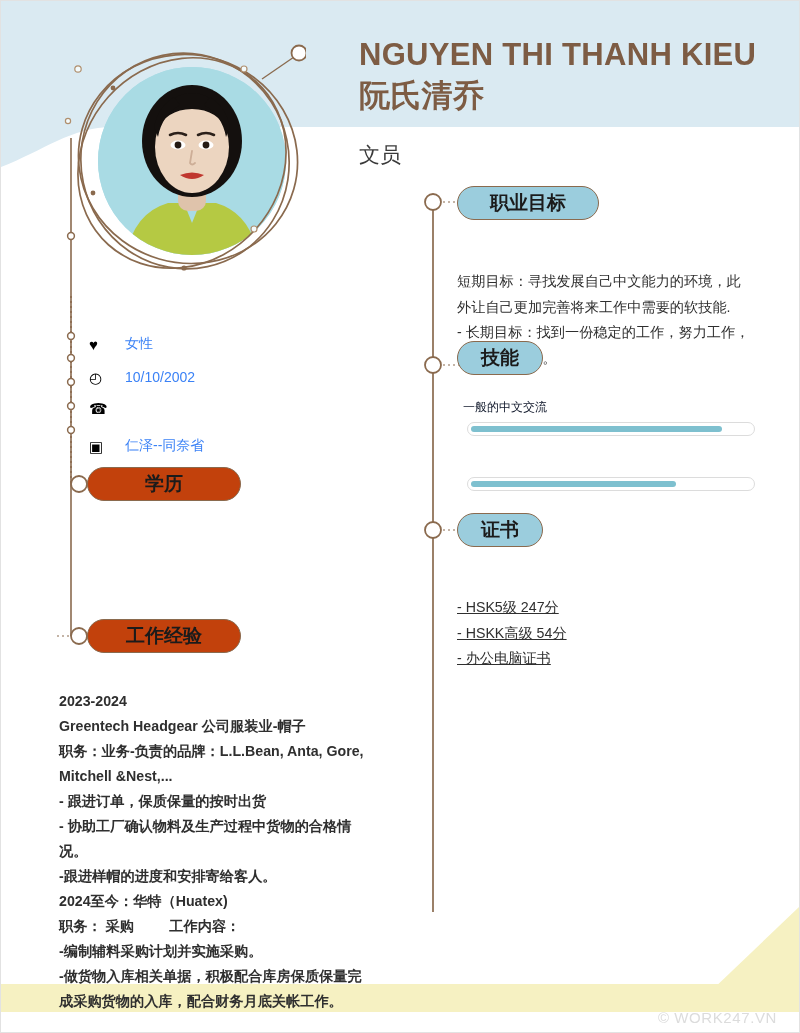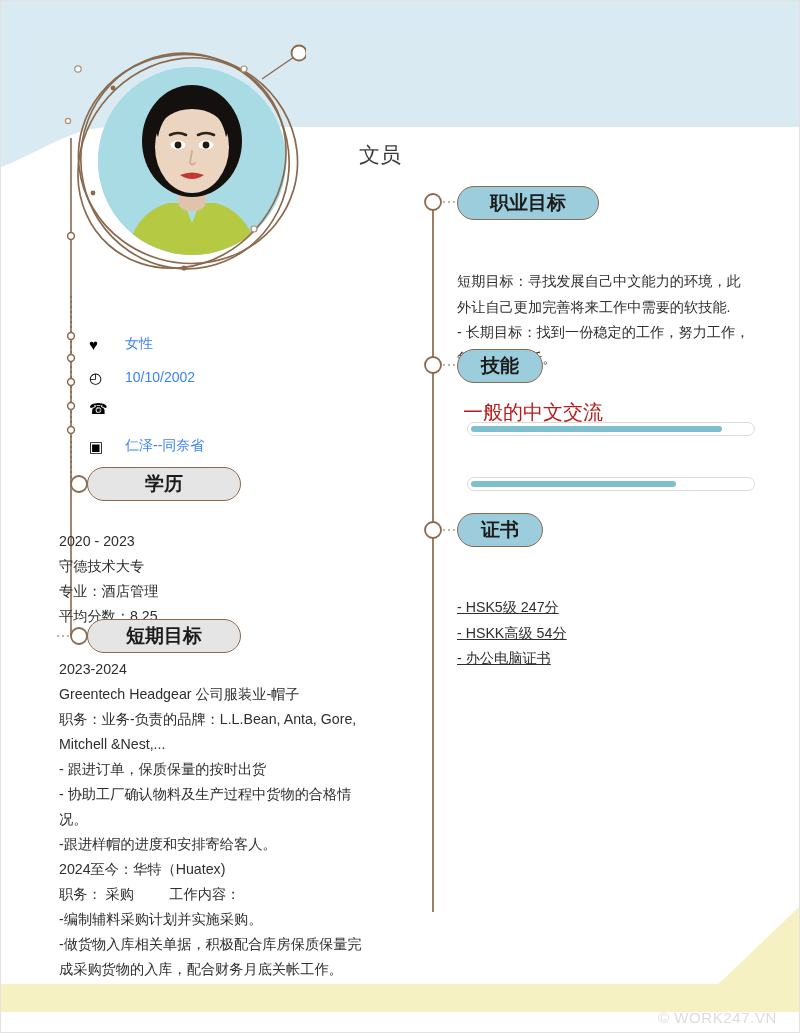--- a/index.html
+++ b/index.html
@@ -76,21 +76,21 @@
     height: 34px;
     border: 1.6px solid #8a6a4e;
     border-radius: 19px;
     font-size: 19px;
     font-weight: bold;
     color: #1b1b1b;
     box-sizing: border-box;
     z-index: 5;
     text-align: center;
   }
-  .pill.yellow { background: #e5e5e5; }
+  .pill.yellow { background: #c2410c; }
   .pill.blue   { background: #9bcddd; }
 
   
   .contact-row {
     position: absolute;
     display: flex;
     align-items: center;
     font-size: 14px;
     color: #333;
     z-index: 5;
@@ -113,22 +113,22 @@
     line-height: 25px;
     color: #2f2f2f;
     z-index: 5;
     white-space: pre-wrap;
   }
   .body-text.right { line-height: 25.5px; margin-top: 44px; }
 
   
   .skill-label {
     position: absolute;
-    font-size: 20px;
-    color: #b91c1c;
+    font-size: 12px;
+    color: #0f172a;
     z-index: 5;
   }
   .bar-track {
     position: absolute;
     height: 14px;
     background: #ffffff;
     border: 1px solid #dcdcdc;
     border-radius: 8px;
     box-sizing: border-box;
     z-index: 5;
@@ -169,20 +169,21 @@
 </style>
 </head>
 <body>
 
 <div id="page">
 
   <svg class="header-bg" viewBox="0 0 800 190" preserveAspectRatio="none">
     <path d="M0,0 L800,0 L800,126 L112,126 C70,126 42,150 0,166 Z" fill="#daeaf2"></path>
   </svg>
 
+  <div class="header-name">NGUYEN THI THANH KIEU 阮氏清乔</div>
   <div class="header-role">文员</div>
 
   <div class="photo-wrap">
     <div class="photo-clip">
       <svg viewBox="0 0 188 188" width="188" height="188">
         <rect x="0" y="0" width="188" height="188" fill="#a9dbe4"></rect>
 
         <path d="M28 188 Q36 146 70 136 L118 136 Q152 146 160 188 Z" fill="#b5c943"></path>
         <path d="M86 136 L94 156 L102 136 Z" fill="#a9dbe4"></path>
 
@@ -277,47 +278,43 @@
   <div class="contact-row" style="left:88px; top:400px;">
     <span class="ico">☎</span>
     <span class="txt"></span>
   </div>
   <div class="contact-row" style="left:88px; top:436px;">
     <span class="ico">▣</span>
     <span class="txt">仁泽--同奈省</span>
   </div>
 
   <div class="pill yellow" style="left:86px; top:466px; width:154px;">学历</div>
-  <div class="body-text" style="left:58px; top:528px; width:330px;">2020 - 2023
-守德技术大专
-专业：酒店管理
-平均分数：8.25</div>
-
-  <div class="pill yellow" style="left:86px; top:618px; width:154px;">短期目标</div>
-  <div class="body-text" style="left:58px; top:656px; width:336px;">2023-2024
+
+  <div class="pill yellow" style="left:86px; top:618px; width:154px;">工作经验</div>
+  <div class="body-text" style="left:58px; top:688px; width:336px;font-weight:bold;">2023-2024
 Greentech Headgear 公司服装业-帽子
 职务：业务-负责的品牌：L.L.Bean, Anta, Gore,
 Mitchell &amp;Nest,...
 - 跟进订单，保质保量的按时出货
 - 协助工厂确认物料及生产过程中货物的合格情
 况。
 -跟进样帽的进度和安排寄给客人。
 2024至今：华特（Huatex)
 职务： 采购         工作内容：
 -编制辅料采购计划并实施采购。
 -做货物入库相关单据，积极配合库房保质保量完
 成采购货物的入库，配合财务月底关帐工作。</div>
 
   <div class="pill blue" style="left:456px; top:185px; width:142px;">职业目标</div>
   <div class="body-text right" style="left:456px; top:224px; width:310px;">短期目标：寻找发展自己中文能力的环境，此
 外让自己更加完善将来工作中需要的软技能.
 - 长期目标：找到一份稳定的工作，努力工作，
 争取好的生活。</div>
 
-  <div class="pill blue" style="left:456px; top:348px; width:86px;">技能</div>
+  <div class="pill blue" style="left:456px; top:340px; width:86px;">技能</div>
 
   <div class="skill-label" style="left:462px; top:398px;">一般的中文交流</div>
   <div class="bar-track" style="left:466px; top:421px; width:288px;">
     <div class="bar-fill" style="width:251px;"></div>
   </div>
 
   <div class="bar-track" style="left:466px; top:476px; width:288px;">
     <div class="bar-fill" style="width:205px;"></div>
   </div>
 

